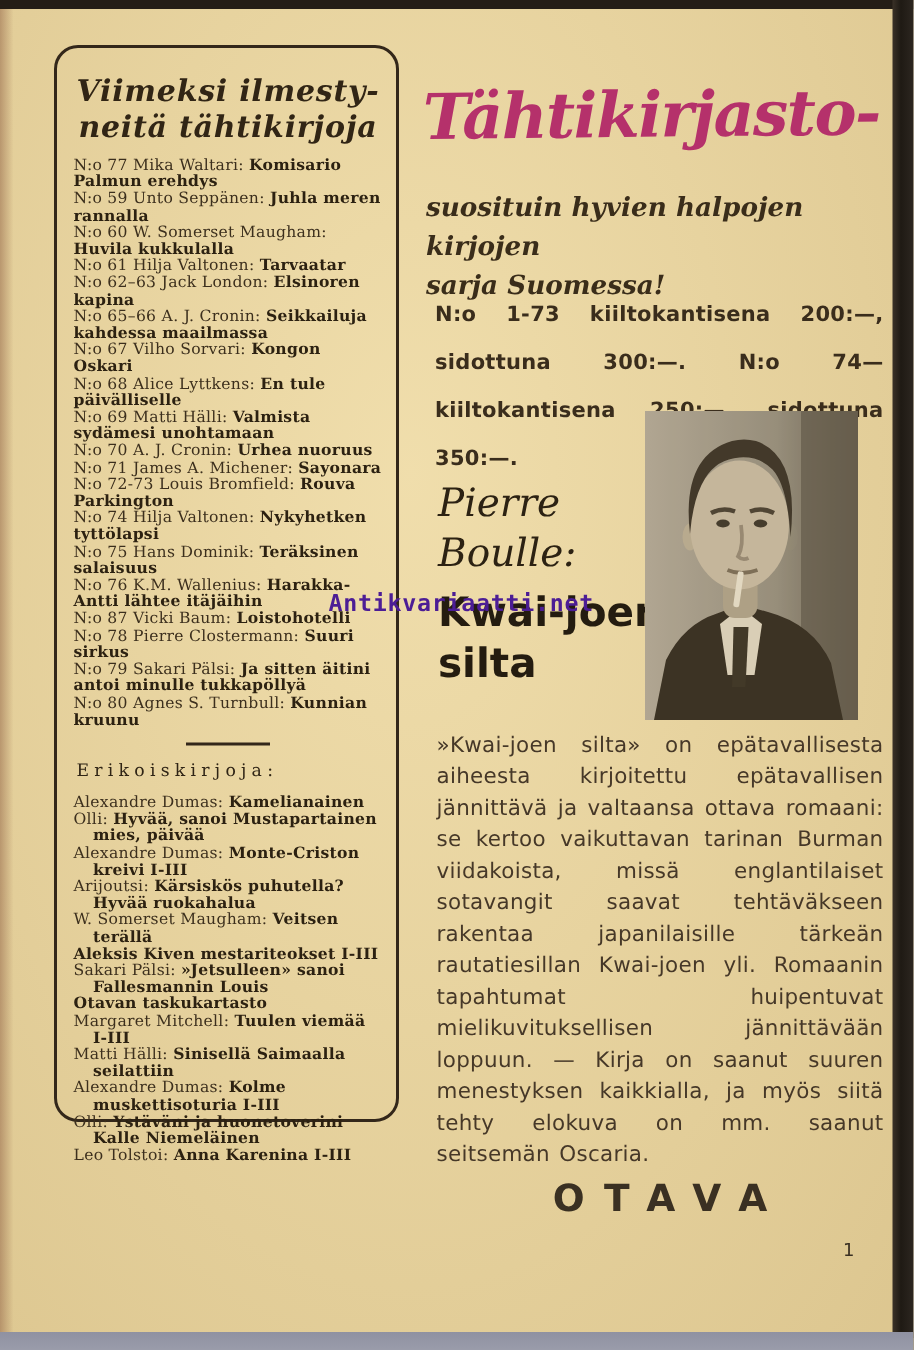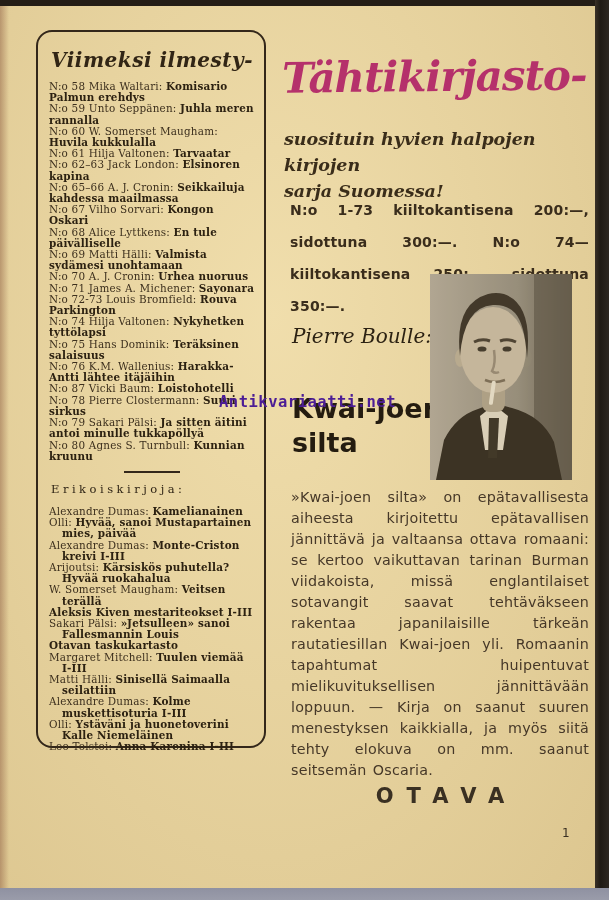--- a/index.html
+++ b/index.html
@@ -31,52 +31,53 @@
   .brand{position:absolute;left:282px;top:47px;width:316px;
          font-family:"DejaVu Serif", serif;font-style:italic;font-weight:bold;
          font-size:42px;line-height:60px;color:#b5316b;letter-spacing:-1px;
          transform:rotate(-.6deg);white-space:nowrap;}
   .tagline{position:absolute;left:284px;top:126px;width:302px;text-align:left;
            font-style:italic;font-weight:bold;font-size:17.5px;line-height:26px;color:#3a2d1a;}
   .prices{position:absolute;left:290px;top:194px;width:299px;
           font-family:"DejaVu Sans", sans-serif;font-weight:bold;font-size:14px;
           line-height:32px;text-align:justify;color:#3a2d1c;letter-spacing:.2px;}
   .author{position:absolute;left:292px;top:320px;width:140px;
-          font-style:italic;font-size:20px;line-height:33px;color:#2c2213;}
+          font-style:italic;font-size:26px;line-height:33px;color:#2c2213;}
   .booktitle{position:absolute;left:292px;top:392px;width:165px;
              font-family:"DejaVu Sans", sans-serif;font-weight:bold;
              font-size:27px;line-height:34px;color:#241c10;}
   .photo{position:absolute;left:430px;top:274px;width:142px;height:206px;}
   .description{position:absolute;left:291px;top:487px;width:298px;
                font-family:"DejaVu Sans", sans-serif;font-size:14.3px;line-height:21px;
                text-align:justify;color:#463828;letter-spacing:.2px;word-spacing:1.5px;}
   .publisher{position:absolute;left:290px;top:784px;width:300px;text-align:center;
-             font-family:"DejaVu Sans", sans-serif;font-weight:600;font-size:21px;
+             font-family:"DejaVu Sans", sans-serif;font-weight:600;font-size:25px;
              letter-spacing:13px;color:#3a3022;text-indent:13px;}
   .pagenum{position:absolute;left:562px;top:826px;font-family:"DejaVu Sans", sans-serif;
            font-size:12px;color:#3a3022;}
   .watermark{position:absolute;left:219px;top:393px;z-index:9;
              font-family:"DejaVu Sans Mono", monospace;font-weight:bold;font-size:15.5px;
              color:#4c1d95;letter-spacing:.5px;white-space:nowrap;}
 </style>
 </head>
 <body>
 
 <div class="cover">
 
   <div class="texture"></div>
   <div class="edge-left"></div>
 
   <div class="panel">
     <div class="panel-title">
       <span>Viimeksi ilmesty-</span><br>
+      <span>neitä tähtikirjoja</span>
     </div>
 
     <div class="booklist" id="recent-list">
-  <div class="entry"><span>N:o 58 Mika Waltari:</span> <b>Komisario Palmun erehdys</b></div>
+  <div class="entry"><span>N:o 77 Mika Waltari:</span> <b>Komisario Palmun erehdys</b></div>
 
   <div class="entry"><span>N:o 59 Unto Seppänen:</span> <b>Juhla meren rannalla</b></div>
 
   <div class="entry"><span>N:o 60 W. Somerset Maugham:</span> <b>Huvila kukkulalla</b></div>
 
   <div class="entry"><span>N:o 61 Hilja Valtonen:</span> <b>Tarvaatar</b></div>
 
   <div class="entry"><span>N:o 62–63 Jack London:</span> <b>Elsinoren kapina</b></div>
 
 

